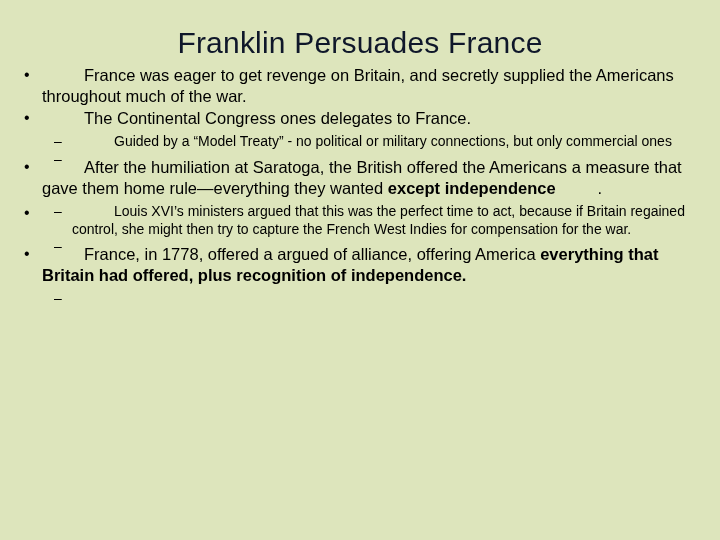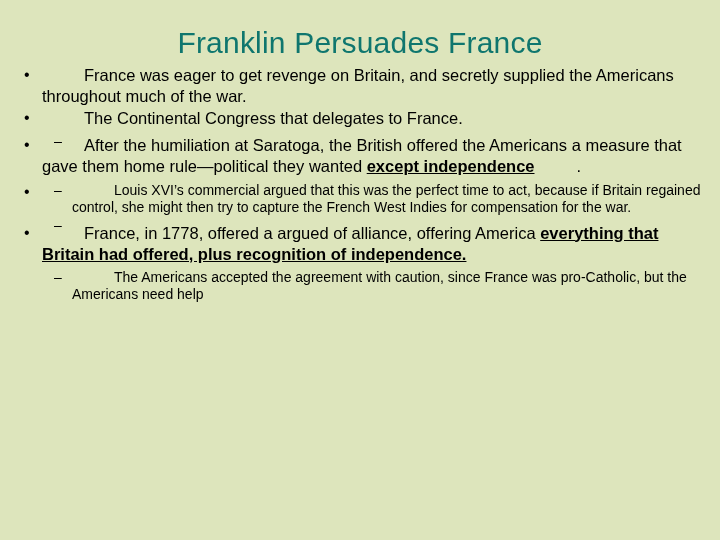--- a/index.html
+++ b/index.html
@@ -17,21 +17,21 @@
   .slide {
     width: 720px;
     height: 540px;
     box-sizing: border-box;
     position: relative;
   }
   .slide-title {
     text-align: center;
     font-size: 30px;
     font-weight: normal;
-    color: #0f766e;
+    color: #0f172a;
     margin: 0;
     padding: 26px 30px 6px 30px;
     line-height: 1.1;
     letter-spacing: 0.2px;
   }
   .body {
     padding: 0 18px 0 14px;
   }
   ul.level1 {
     list-style: none;
@@ -65,21 +65,20 @@
     margin-bottom: 0px;
   }
   ul.level2 > li > .bullet {
     position: absolute;
     left: 12px;
     top: 0px;
     font-size: 14px;
     line-height: 1.25;
   }
   .u {
-    text-decoration: underline;
     font-weight: bold;
     margin-top: 48px;
   }
   .txt { display: inline; margin-left: 42px; }
 </style>
 </head>
 <body>
 
 <div class="slide">
 
@@ -89,58 +88,58 @@
 
     <ul class="level1">
 
       <li>
         <span class="bullet">•</span>
         <span class="txt">France was eager to get revenge on Britain, and secretly supplied the Americans throughout much of the war.</span>
       </li>
 
       <li>
         <span class="bullet">•</span>
-        <span class="txt">The Continental Congress that delegates to France.</span>
+        <span class="txt">The Continental Congress ones delegates to France.</span>
 
         <ul class="level2">
           <li>
             <span class="bullet">–</span>
+            <span class="txt">Guided by a “Model Treaty” - no political or military connections, but only commercial ones</span>
           </li>
           <li>
             <span class="bullet">–</span>
           </li>
         </ul>
       </li>
 
       <li>
         <span class="bullet">•</span>
-        <span class="txt">After the humiliation at Saratoga, the British offered the Americans a measure that gave them home rule—political they wanted </span><span class="u">except independence</span><span class="txt">.</span>
+        <span class="txt">After the humiliation at Saratoga, the British offered the Americans a measure that gave them home rule—everything they wanted </span><span class="u">except independence</span><span class="txt">.</span>
       </li>
 
       <li>
         <span class="bullet">•</span>
 
         <ul class="level2">
           <li>
             <span class="bullet">–</span>
-            <span class="txt">Louis XVI’s commercial argued that this was the perfect time to act, because if Britain regained control, she might then try to capture the French West Indies for compensation for the war.</span>
+            <span class="txt">Louis XVI’s ministers argued that this was the perfect time to act, because if Britain regained control, she might then try to capture the French West Indies for compensation for the war.</span>
           </li>
           <li>
             <span class="bullet">–</span>
           </li>
         </ul>
       </li>
 
       <li>
         <span class="bullet">•</span>
         <span class="txt">France, in 1778, offered a argued of alliance, offering America </span><span class="u">everything that Britain had offered, plus recognition of independence.</span>
 
         <ul class="level2">
           <li>
             <span class="bullet">–</span>
-            <span class="txt">The Americans accepted the agreement with caution, since France was pro-Catholic, but the Americans need help</span>
           </li>
         </ul>
       </li>
 
     </ul>
   </div>
 </div>
 
 </body></html>

